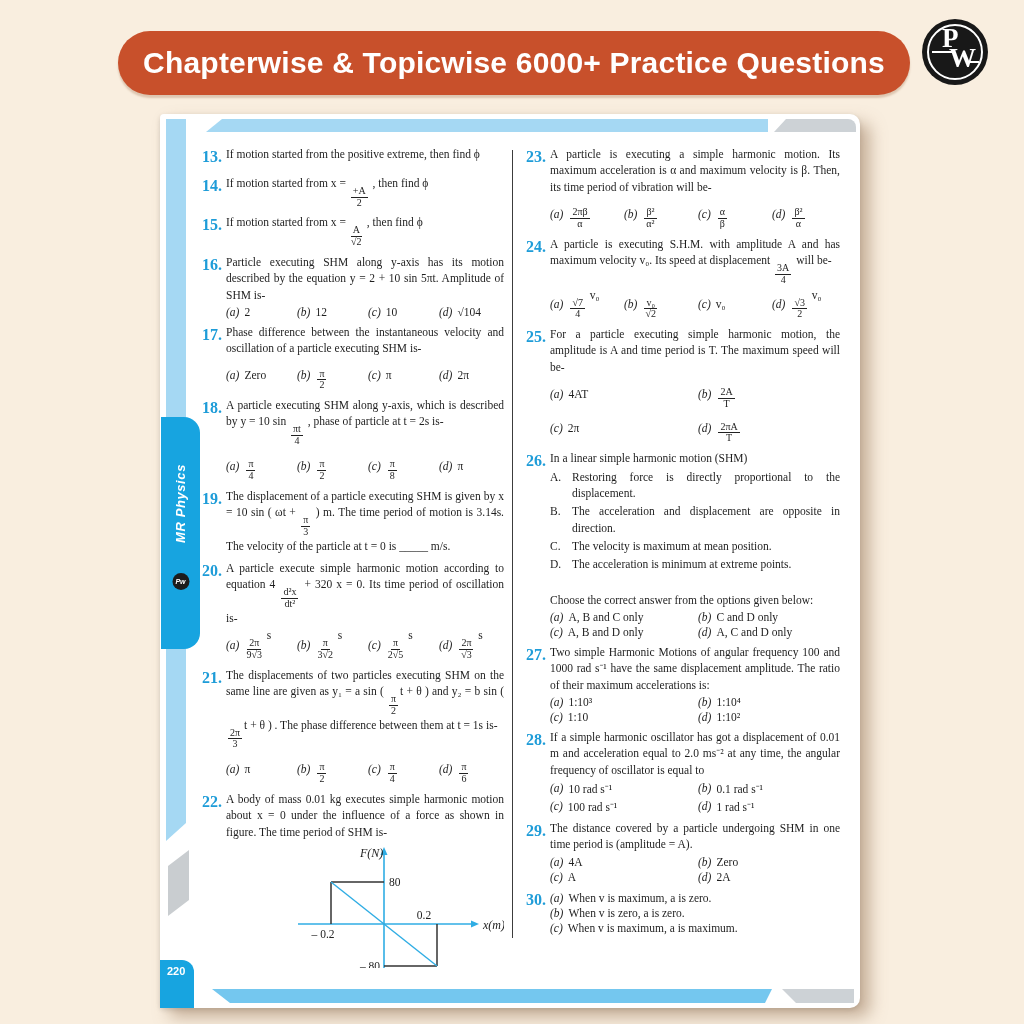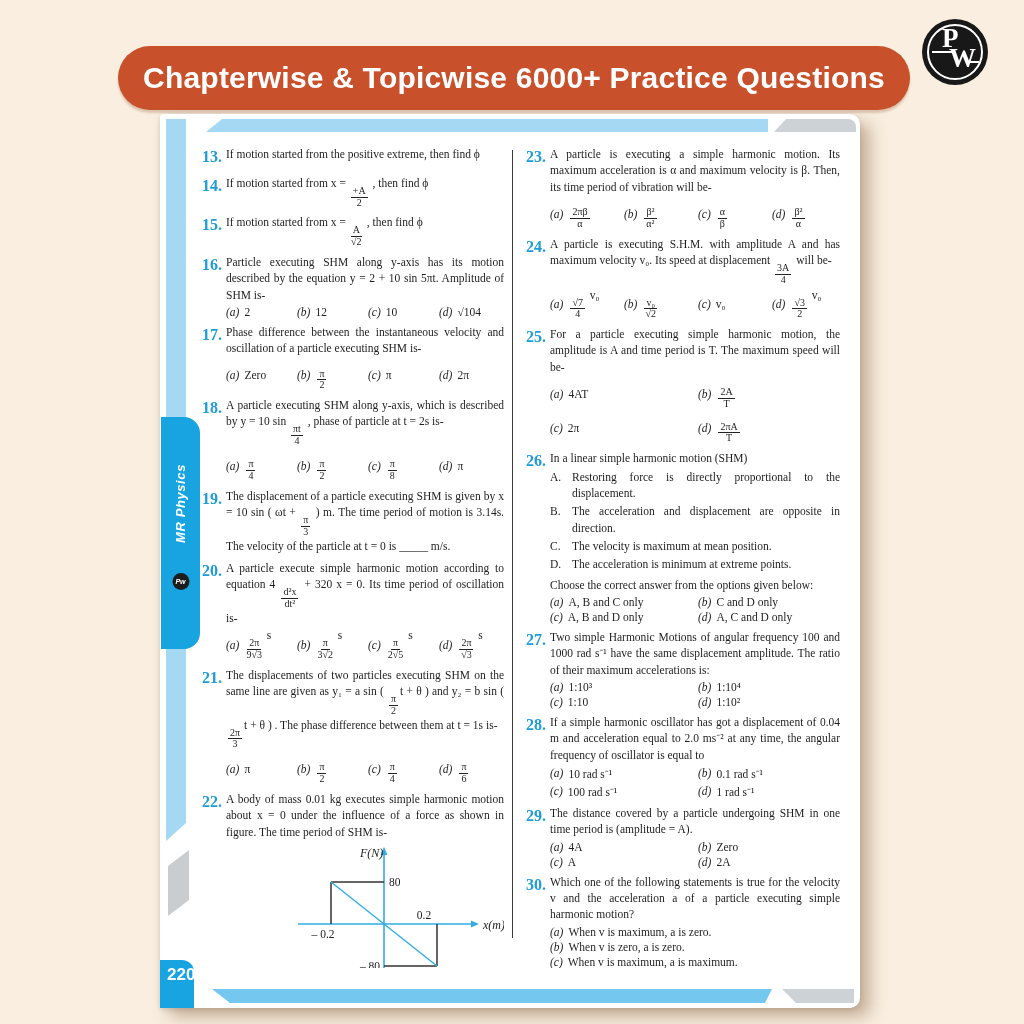--- a/index.html
+++ b/index.html
@@ -2,21 +2,21 @@
 <html><head>
 <meta charset="utf-8">
 <style>
   html,body{margin:0;padding:0;}
   body{
     width:1024px;height:1024px;position:relative;overflow:hidden;
     background:#F9EEDF;font-family:"Liberation Serif",serif;color:#1e1e1e;
   }
   
   .banner{
-    position:absolute;left:118px;top:46px;width:792px;height:64px;
+    position:absolute;left:118px;top:31px;width:792px;height:64px;
     background:#C8502B;border-radius:34px;display:flex;align-items:center;justify-content:center;
     box-shadow:0 3px 2px rgba(140,80,40,.25);
   }
   .banner span{
     color:#fff;font-family:"Liberation Sans",sans-serif;font-weight:700;font-size:30px;letter-spacing:.2px;
   }
   
   .pw-logo{position:absolute;left:922px;top:19px;width:66px;height:66px;border-radius:50%;background:#181818;}
   .pw-logo::before{content:"";position:absolute;inset:5px;border:2px solid #fff;border-radius:50%;}
   .pw-logo .pw-p{position:absolute;left:20px;top:4px;color:#fff;font-family:"Liberation Serif",serif;font-weight:700;font-size:27px;}
@@ -37,21 +37,21 @@
     clip-path:polygon(0 0,100% 0,100% calc(100% - 18px),0 100%);}
   .left-strip-gray{position:absolute;left:8px;top:736px;width:21px;height:66px;background:#C9CDD0;
     clip-path:polygon(0 16px,100% 0,100% calc(100% - 16px),0 100%);}
   .bottom-stripe{position:absolute;left:52px;top:875px;width:560px;height:14px;background:#74C7EF;
     clip-path:polygon(0 0,100% 0,calc(100% - 7px) 100%,18px 100%);}
   .bottom-stripe-gray{position:absolute;left:622px;top:875px;width:72px;height:14px;background:#CDD2D6;
     clip-path:polygon(0 0,100% 0,100% 100%,14px 100%);}
   .page-num-tab{
     position:absolute;left:0;top:846px;width:34px;height:48px;background:#17A4E0;
     border-top-right-radius:12px;color:#fff;font-family:"Liberation Sans",sans-serif;
-    font-weight:700;font-size:17px;padding:5px 0 0 7px;box-sizing:border-box;
+    font-weight:700;font-size:11px;padding:5px 0 0 7px;box-sizing:border-box;
   }
   
   .side-tab{position:absolute;left:161px;top:417px;width:39px;height:232px;background:#17A4E0;border-radius:0 16px 16px 0;}
   .side-tab .vwrap{position:absolute;left:0;right:0;top:18px;bottom:78px;display:flex;align-items:center;justify-content:center;}
   .side-tab .vwrap span{writing-mode:vertical-rl;transform:rotate(180deg);color:#fff;
     font-family:"Liberation Sans",sans-serif;font-style:italic;font-weight:700;font-size:13px;letter-spacing:.6px;}
   .side-tab .mini-logo{position:absolute;left:50%;transform:translateX(-50%);top:156px;width:17px;height:17px;border-radius:50%;
     background:#1c1c1c;color:#fff;font-family:"Liberation Sans",sans-serif;font-style:italic;font-weight:700;font-size:7px;
     display:flex;align-items:center;justify-content:center;}
   
@@ -65,21 +65,21 @@
   .qbody{flex:1;min-width:0;}
   .qtext{text-align:justify;font-size:11.5px;line-height:1.42;}
   .opts{display:grid;margin-top:3px;column-gap:6px;row-gap:3px;font-size:11.5px;align-items:center;}
   .cols-4{grid-template-columns:repeat(4,1fr);}
   .cols-2{grid-template-columns:repeat(2,1fr);}
   .cols-1{grid-template-columns:1fr;}
   .opt{display:flex;align-items:center;gap:5px;white-space:nowrap;}
   .opt em{font-style:italic;}
   .stmt{display:flex;gap:7px;text-align:justify;font-size:11.5px;line-height:1.42;margin-top:2px;}
   .stmt .slabel{flex:0 0 15px;}
-  .qnote{font-size:11.5px;line-height:1.42;margin-top:4px;}
+  .qnote{font-size:11.5px;line-height:1.42;margin-top:19px;}
   .frac{display:inline-flex;flex-direction:column;align-items:center;vertical-align:-7px;line-height:1.08;font-size:10px;margin:0 2px;}
   .frac .num{border-bottom:1px solid #222;padding:0 2px;text-align:center;}
   .frac .den{padding-top:0;}
   .figure{display:flex;justify-content:flex-end;margin:4px 0 2px;}
   .figure text{font-family:"Liberation Serif",serif;fill:#222;}
   .figure .it{font-style:italic;}
 </style>
 </head>
 <body>
 
@@ -498,21 +498,21 @@
             <span class="opt">
               <em>(d)</em>
               <span class="otext">1:10²</span>
             </span>
           </div>
         </div>
       </div>
       <div class="q">
         <span class="qnum">28.</span>
         <div class="qbody">
-          <div class="qtext">If a simple harmonic oscillator has got a displacement of 0.04 m and acceleration equal to 2.0 ms⁻² at any time, the angular frequency of oscillator is equal to</div>
+          <div class="qtext">If a simple harmonic oscillator has got a displacement of 0.01 m and acceleration equal to 2.0 ms⁻² at any time, the angular frequency of oscillator is equal to</div>
           <div class="opts cols-2">
             <span class="opt">
               <em>(a)</em>
               <span class="otext">10 rad s⁻¹</span>
             </span>
             <span class="opt">
               <em>(b)</em>
               <span class="otext">0.1 rad s⁻¹</span>
             </span>
             <span class="opt">
@@ -546,21 +546,20 @@
             <span class="opt">
               <em>(d)</em>
               <span class="otext">2A</span>
             </span>
           </div>
         </div>
       </div>
       <div class="q">
         <span class="qnum">30.</span>
         <div class="qbody">
-          <div class="qtext">Which one of the following statements is true for the velocity v and the acceleration a of a particle executing simple harmonic motion?</div>
           <div class="opts cols-1">
             <span class="opt">
               <em>(a)</em>
               <span class="otext">When v is maximum, a is zero.</span>
             </span>
             <span class="opt">
               <em>(b)</em>
               <span class="otext">When v is zero, a is zero.</span>
             </span>
             <span class="opt">

